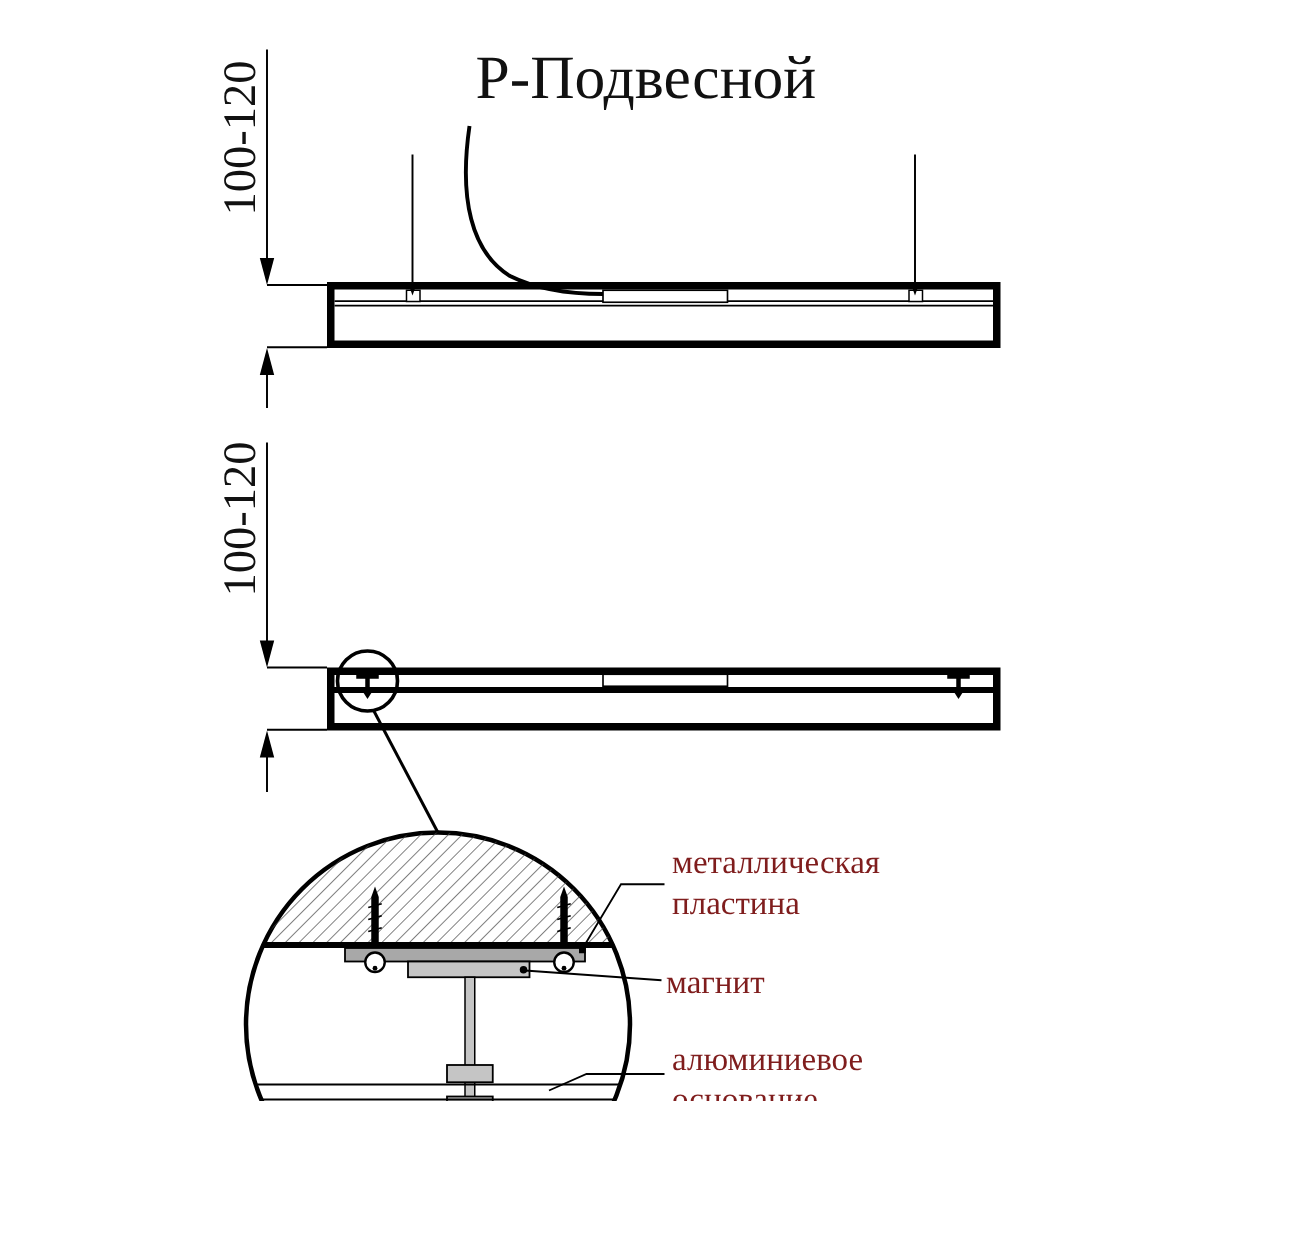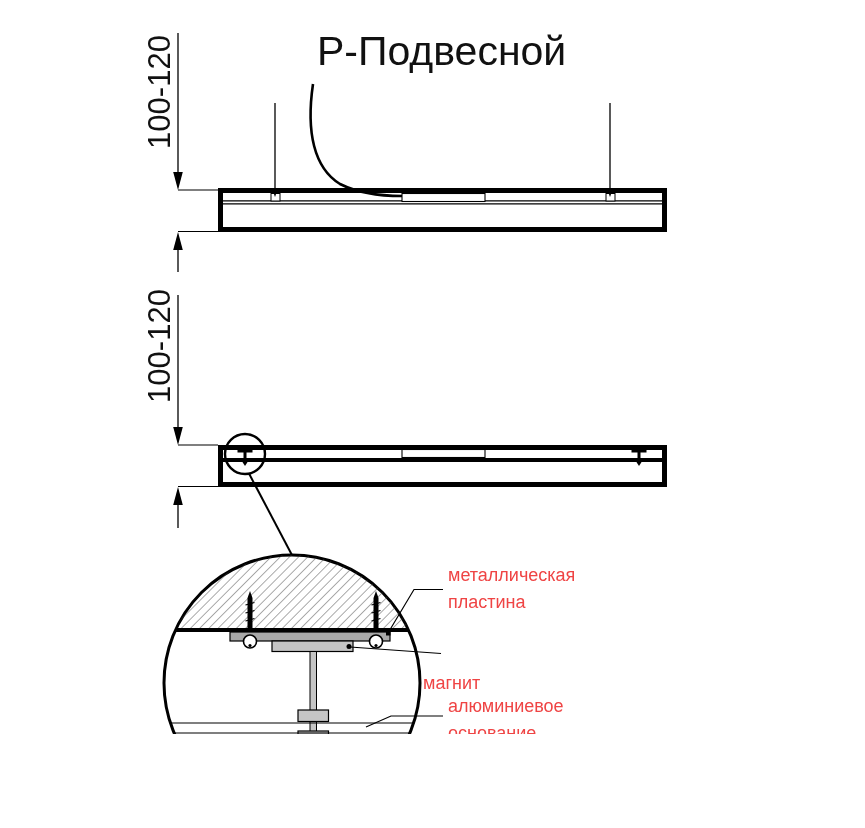--- a/index.html
+++ b/index.html
@@ -1,20 +1,20 @@
 <!DOCTYPE html>
 <html><head>
 <meta charset="utf-8">
 <style>
   html,body{margin:0;padding:0;background:#ffffff;}
   .canvas{
     position:relative;
     width:865px;height:734px;
     background:#ffffff;
-    font-family:Liberation Sans, sans-serif;
+    font-family:Liberation Serif, serif;
     color:#000;
     overflow:hidden;
   }
   .canvas svg{position:absolute;left:0;top:0;}
   .view-title{
     position:absolute;
     font-size:41px;
     line-height:48px;
     letter-spacing:0px;
     color:#111;
@@ -28,27 +28,27 @@
     font-size:31px;line-height:34px;
     text-align:center;
     color:#111;
     transform:rotate(-90deg);
     white-space:nowrap;
   }
   .dim-pendant{left:98px;top:75px;}
   .dim-surface{left:98px;top:329px;}
   .detail-label{
     position:absolute;
-    font-size:18px;
+    font-size:22px;
     line-height:26.5px;
-    color:#ef4444;
+    color:#7f1d1d;
     white-space:pre-line;
   }
   .label-plate{left:448px;top:562px;}
-  .label-magnet{left:423px;top:642px;margin-top:28px;}
+  .label-magnet{left:444px;top:642px;}
   .label-base{left:448px;top:693px;}
 </style>
 </head>
 <body>
 
 <div class="canvas">
 
   <svg width="865" height="828" viewBox="0 0 865 828">
     <defs>
       <pattern id="hatch" width="6.5" height="6.5" patternUnits="userSpaceOnUse" patternTransform="rotate(45)">

